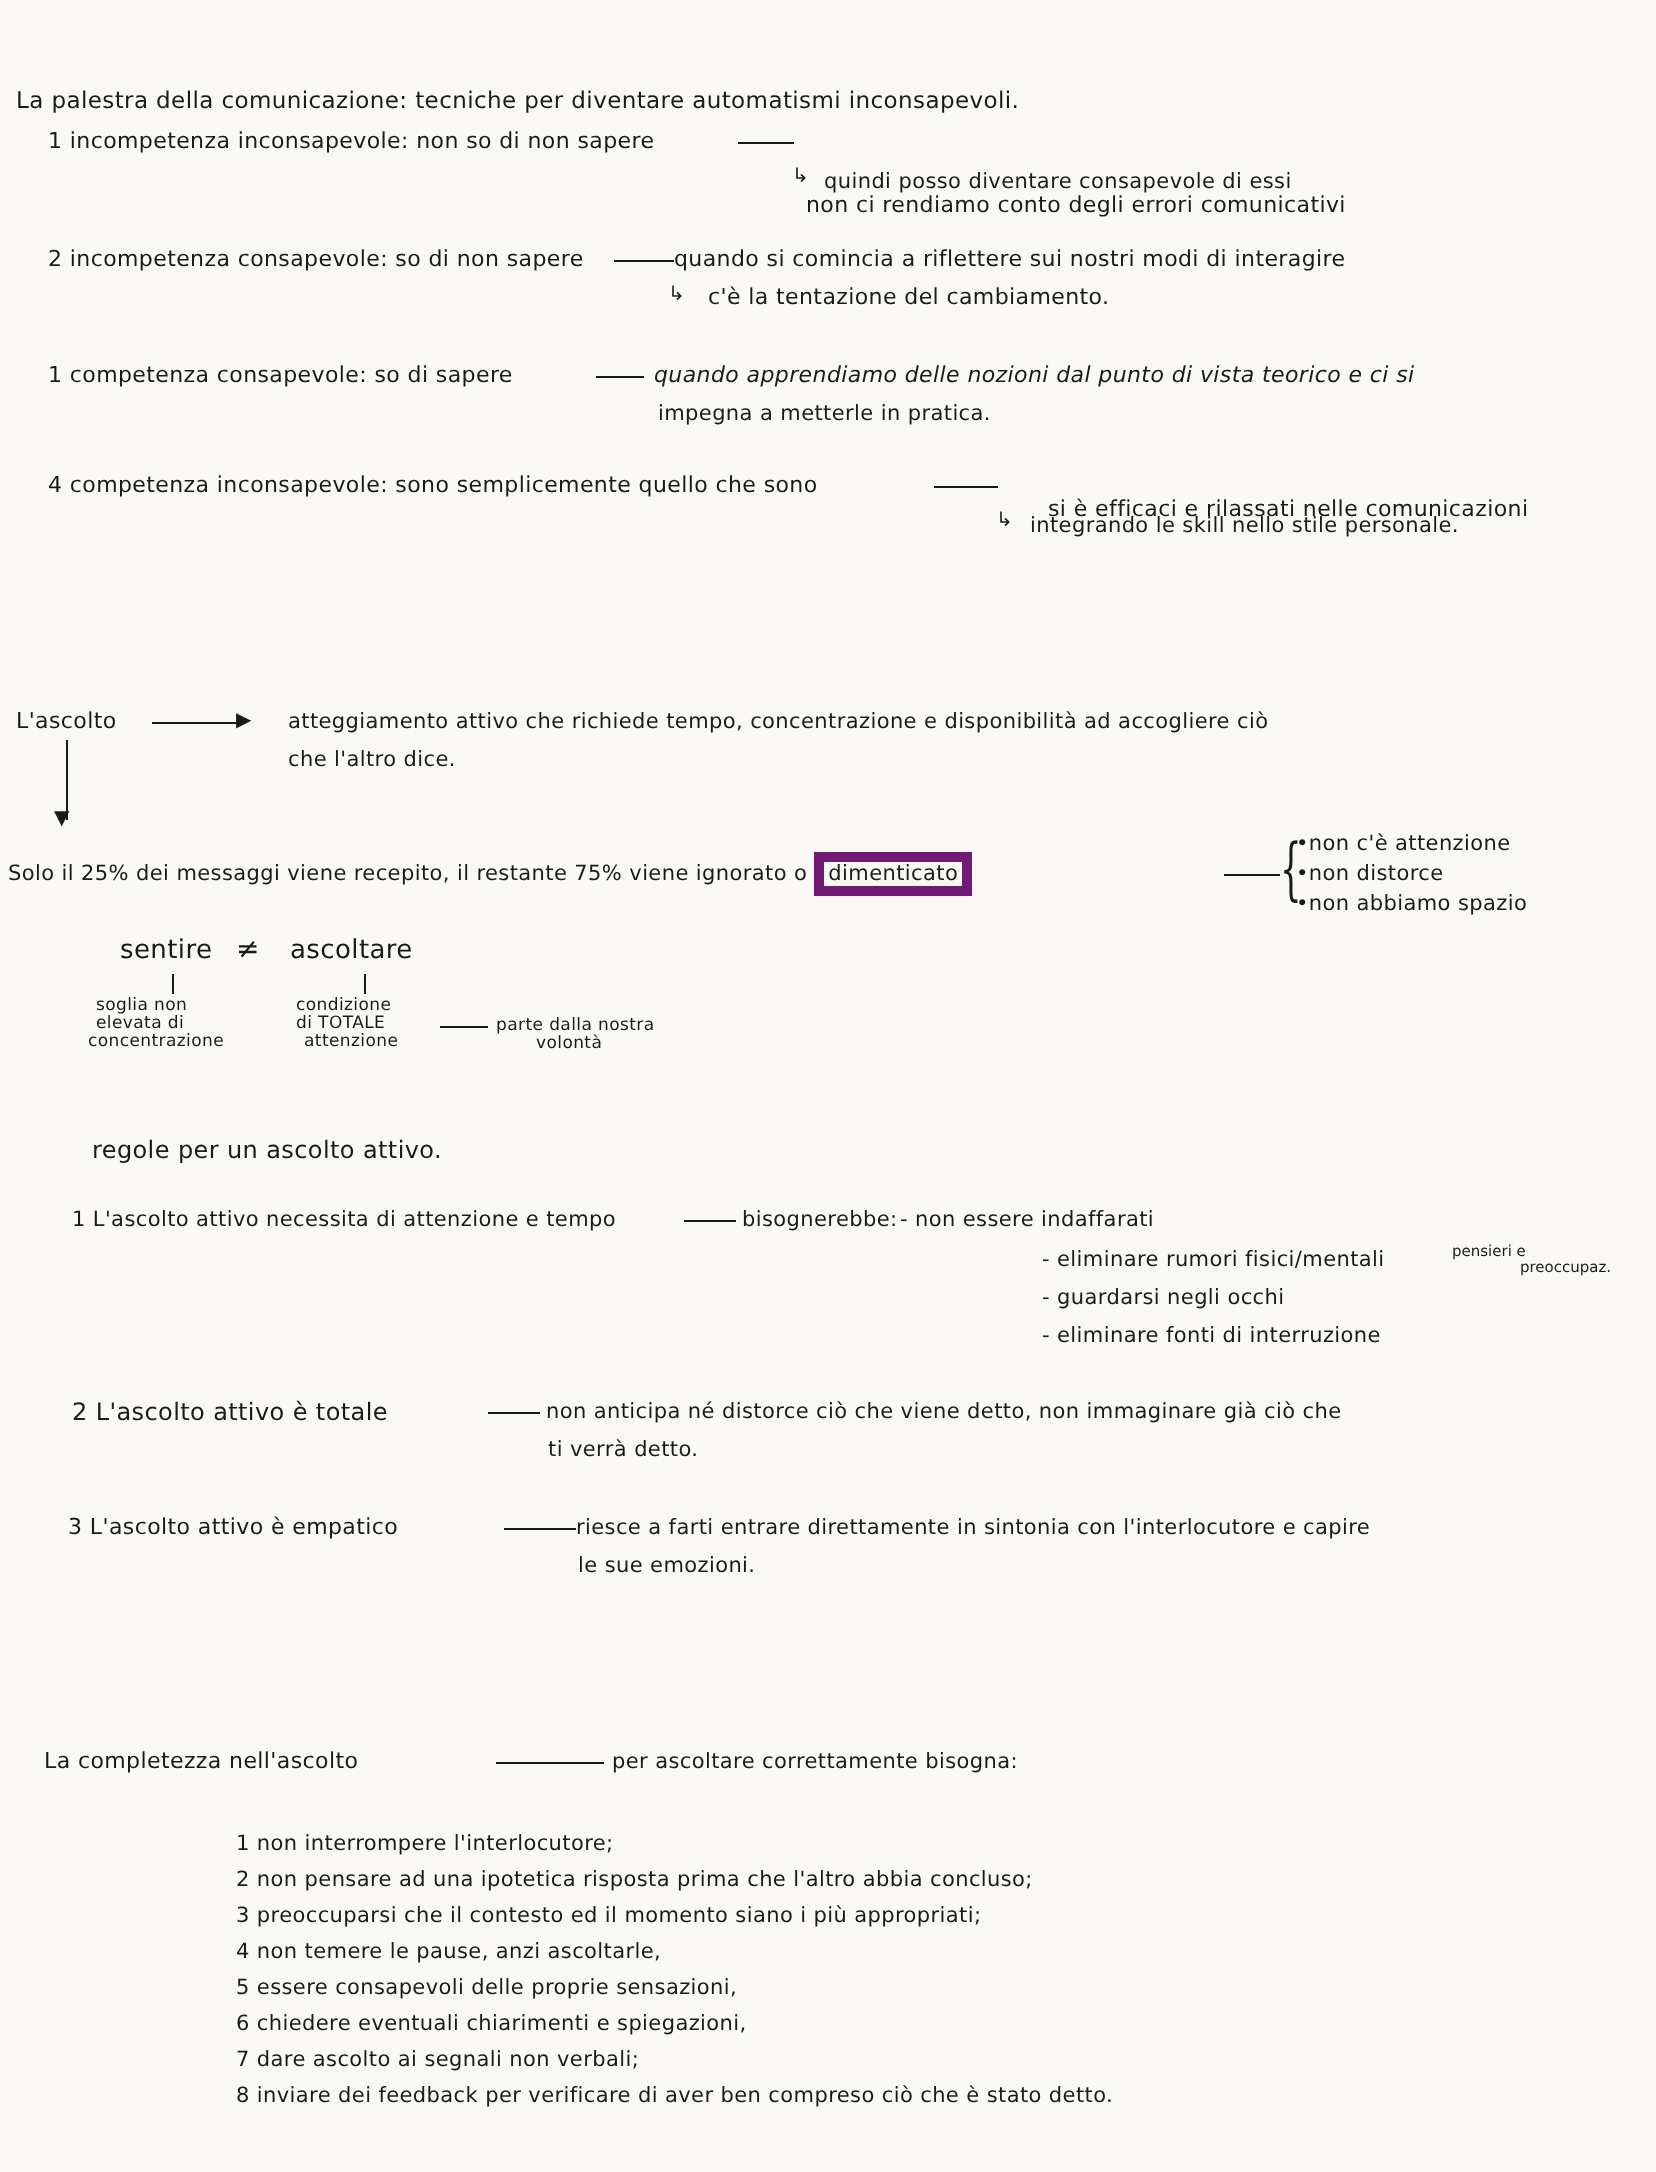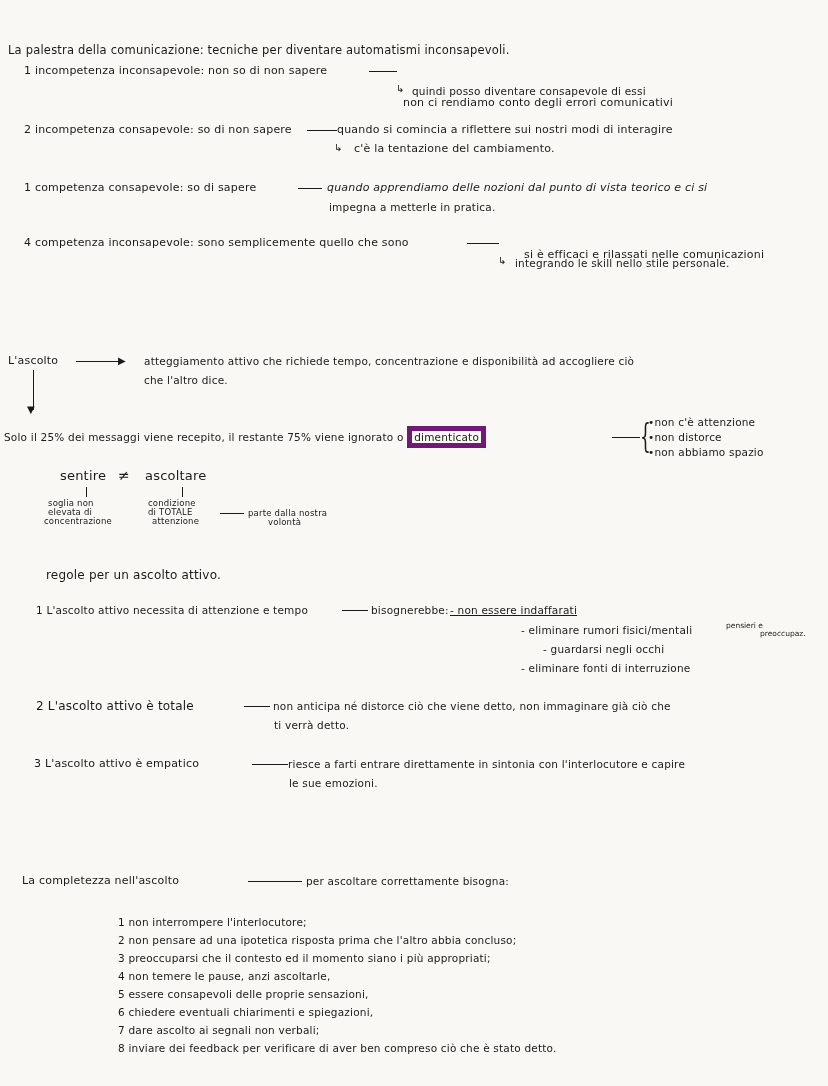--- a/index.html
+++ b/index.html
@@ -77,25 +77,25 @@
 <div class="t small" style="left:152px;top:517px;">attenzione</div>
 <div class="dash" style="left:220px;top:513px;width:24px;"></div>
 <div class="t small" style="left:248px;top:509px;">parte dalla nostra</div>
 <div class="t small" style="left:268px;top:518px;">volontà</div>
 
 <div class="t" style="left:46px;top:568px;font-size:12px;">regole per un ascolto attivo.</div>
 
 <div class="t" style="left:36px;top:603px;font-size:10.5px;">1 L'ascolto attivo necessita di attenzione e tempo</div>
 <div class="dash" style="left:342px;top:610px;width:26px;"></div>
 <div class="t" style="left:371px;top:603px;font-size:10.5px;">bisognerebbe:</div>
-<div class="t" style="left:450px;top:603px;font-size:10.5px;text-decoration:underline;">- non essere indaffarati</div>
+<div class="t" style="left:450px;top:603px;font-size:10.5px;">- non essere indaffarati</div>
 <div class="t" style="left:521px;top:623px;font-size:10.5px;">- eliminare rumori fisici/mentali</div>
 <div class="paren" style="left:726px;top:622px;">pensieri e</div>
 <div class="paren" style="left:760px;top:630px;">preoccupaz.</div>
-<div class="t" style="left:521px;top:642px;font-size:10.5px;margin-left:22px;">- guardarsi negli occhi</div>
+<div class="t" style="left:521px;top:642px;font-size:10.5px;">- guardarsi negli occhi</div>
 <div class="t" style="left:521px;top:661px;font-size:10.5px;">- eliminare fonti di interruzione</div>
 
 <div class="t" style="left:36px;top:699px;font-size:12px;">2 L'ascolto attivo è totale</div>
 <div class="dash" style="left:244px;top:706px;width:26px;"></div>
 <div class="t" style="left:273px;top:699px;font-size:10.5px;">non anticipa né distorce ciò che viene detto, non immaginare già ciò che</div>
 <div class="t" style="left:274px;top:718px;font-size:10.5px;">ti verrà detto.</div>
 
 <div class="t" style="left:34px;top:757px;font-size:11px;">3 L'ascolto attivo è empatico</div>
 <div class="dash" style="left:252px;top:764px;width:36px;"></div>
 <div class="t" style="left:288px;top:757px;font-size:10.5px;">riesce a farti entrare direttamente in sintonia con l'interlocutore e capire</div>

